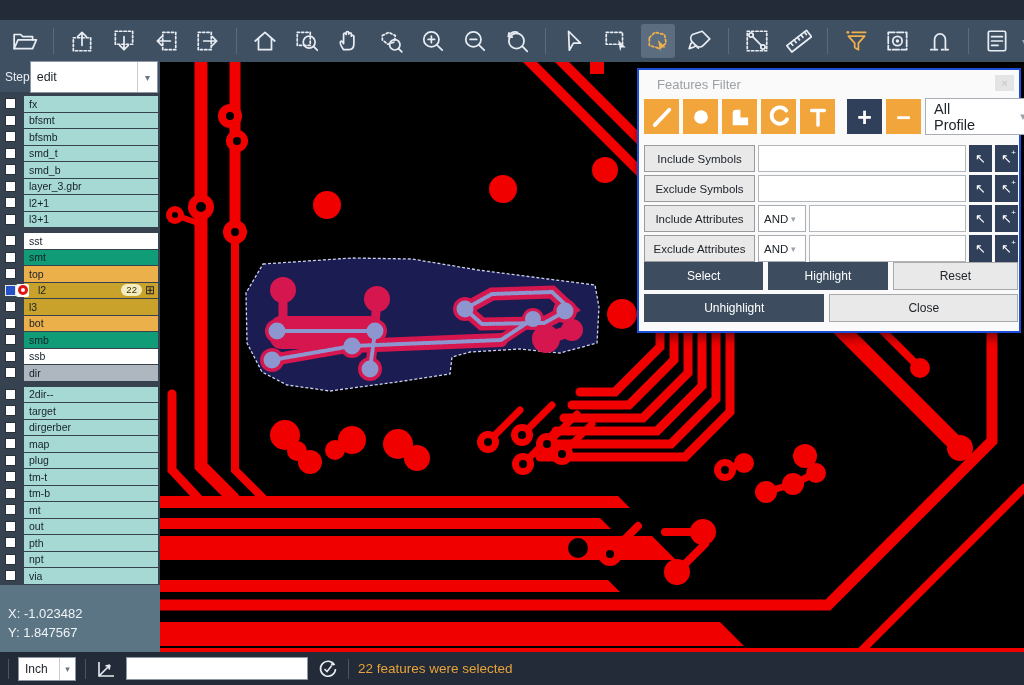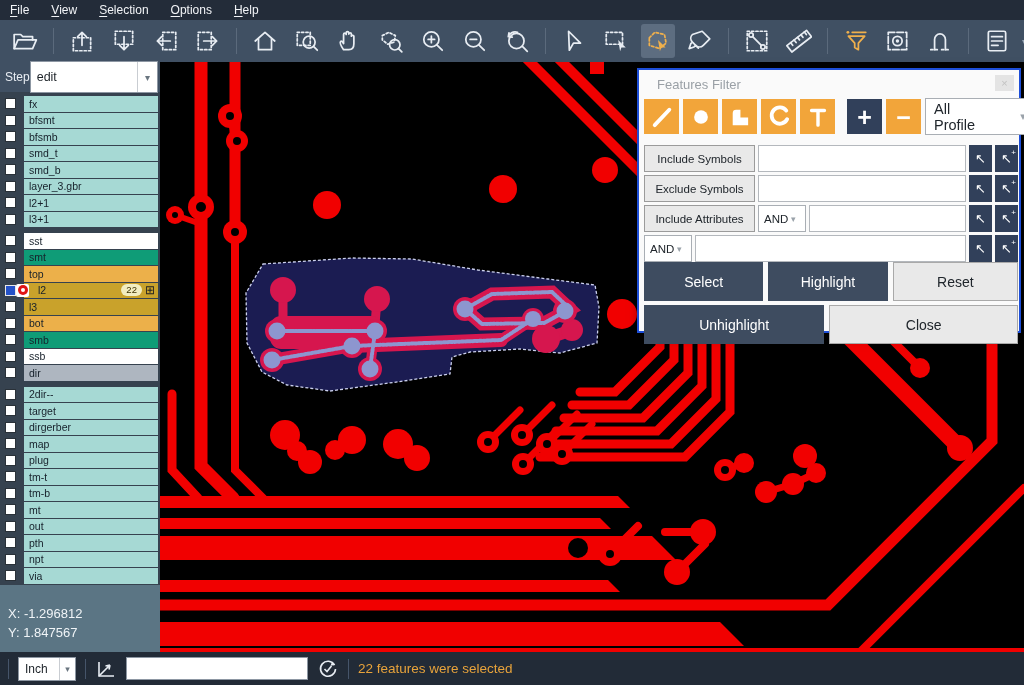--- a/index.html
+++ b/index.html
@@ -76,47 +76,40 @@
   .fand { width:48px; background:#fff; border:1px solid #a9aeb4; display:flex; align-items:center; flex:0 0 auto; }
   .fand .val { flex:1; font-size:11.5px; color:#20262c; padding-left:5px; }
   .fand .chev { width:14px; color:#9aa2aa; font-size:9px; }
   .finput { flex:1; border:1px solid #b4b8bd; background:#fff; font-size:12px; padding:0 4px;
     font-family:"Liberation Sans",sans-serif; min-width:10px; }
   .pick { width:23px; background:#31405a; color:#fff; font-size:13px; display:flex;
     align-items:center; justify-content:center; flex:0 0 auto; position:relative; }
   .pick sup { font-size:8px; position:absolute; right:2px; top:3px; }
   .abtns { position:absolute; left:5px; top:192px; width:374px; }
   .abrow { display:flex; gap:5px; margin-bottom:4px; }
-  .abtn { height:39px; display:flex; align-items:center; justify-content:center; font-size:14px; }
+  .abtn { height:28px; display:flex; align-items:center; justify-content:center; font-size:12px; }
   .abtn.navy { background:#3e4c60; color:#fff; flex:1.18; }
   .abtn.lite { background:#e9e9e9; color:#20262c; border:1px solid #a9a9a9; flex:1.22; }
 
   
   .statusbar { position:absolute; left:0; top:652px; width:1024px; height:33px; background:#222b37;
     display:flex; align-items:center; gap:9px; padding:4px 8px; }
   .ssep { width:1px; height:20px; background:#46556a; flex:0 0 auto; }
   .unitcombo { width:58px; height:24px; background:#fff; border:1px solid #8d97a3; display:flex; align-items:center; }
   .unitcombo .val { flex:1; font-size:12px; color:#1c2228; padding-left:6px; }
   .unitcombo .chev { width:16px; border-left:1px solid #c9cdd2; color:#6a7680; font-size:9px; text-align:center; height:100%; display:flex; align-items:center; justify-content:center; }
   .cmdinput { width:182px; height:23px; border:1px solid #8d97a3; background:#fff; font-size:12px; padding:0 5px; font-family:"Liberation Sans",sans-serif; }
   .sicon svg { width:22px; height:22px; display:block; }
   .smsg { color:#e8a33b; font-size:13.5px; }
 </style>
 </head>
 <body>
 
 <div class="app">
 
-  <div class="menubar" id="menubar">
-      <span class="mn"><u>F</u>ile</span>
-      <span class="mn"><u>V</u>iew</span>
-      <span class="mn"><u>S</u>election</span>
-      <span class="mn"><u>O</u>ptions</span>
-      <span class="mn"><u>H</u>elp</span>
-    </div>
 
   <div class="toolbar" id="toolbar">
       <span class="ticon">
         <svg viewBox="0 0 24 24" fill="none" stroke="#e8edf3" stroke-width="1.6" stroke-linejoin="round" stroke-linecap="round">
           <path d="M2,19 V6 h6 l2,2 h9 v3"></path>
           <path d="M2,19 l3.5,-8 h17 l-3.5,8 z"></path>
         </svg>
       </span>
       <div class="tsep"></div>
       <span class="ticon">
@@ -503,21 +496,21 @@
         <div class="lrow">
           <span class="gut">
             <span class="cb"></span>
           </span>
           <span class="lname" style="background:#a6d9d4">
             <span>via</span>
           </span>
         </div>
       </div>
     <div class="side-bottom">
-      <div class="coord">X: -1.296812</div>
+      <div class="coord">X: -1.023482</div>
       <div class="coord">Y: 1.847567</div>
     </div>
   </div>
 
   <div class="canvas">
     <svg width="864" height="590" viewBox="0 0 864 590">
 
       <g fill="#f10000" stroke="none">
         <polygon points="0,434 458,434 470,446 0,446"></polygon>
         <polygon points="0,456 440,456 451,467 0,467"></polygon>
@@ -708,20 +701,21 @@
         <div class="flabel">Include Attributes</div>
         <div class="fand">
           <span class="val">AND</span>
           <span class="chev">▾</span>
         </div>
         <input class="finput" value="" style="">
         <div class="pick">↖</div>
         <div class="pick">↖<sup>+</sup></div>
       </div>
       <div class="frow">
+        <div class="flabel">Exclude Attributes</div>
         <div class="fand">
           <span class="val">AND</span>
           <span class="chev">▾</span>
         </div>
         <input class="finput" value="" style="">
         <div class="pick">↖</div>
         <div class="pick">↖<sup>+</sup></div>
       </div>
     </div>
 

